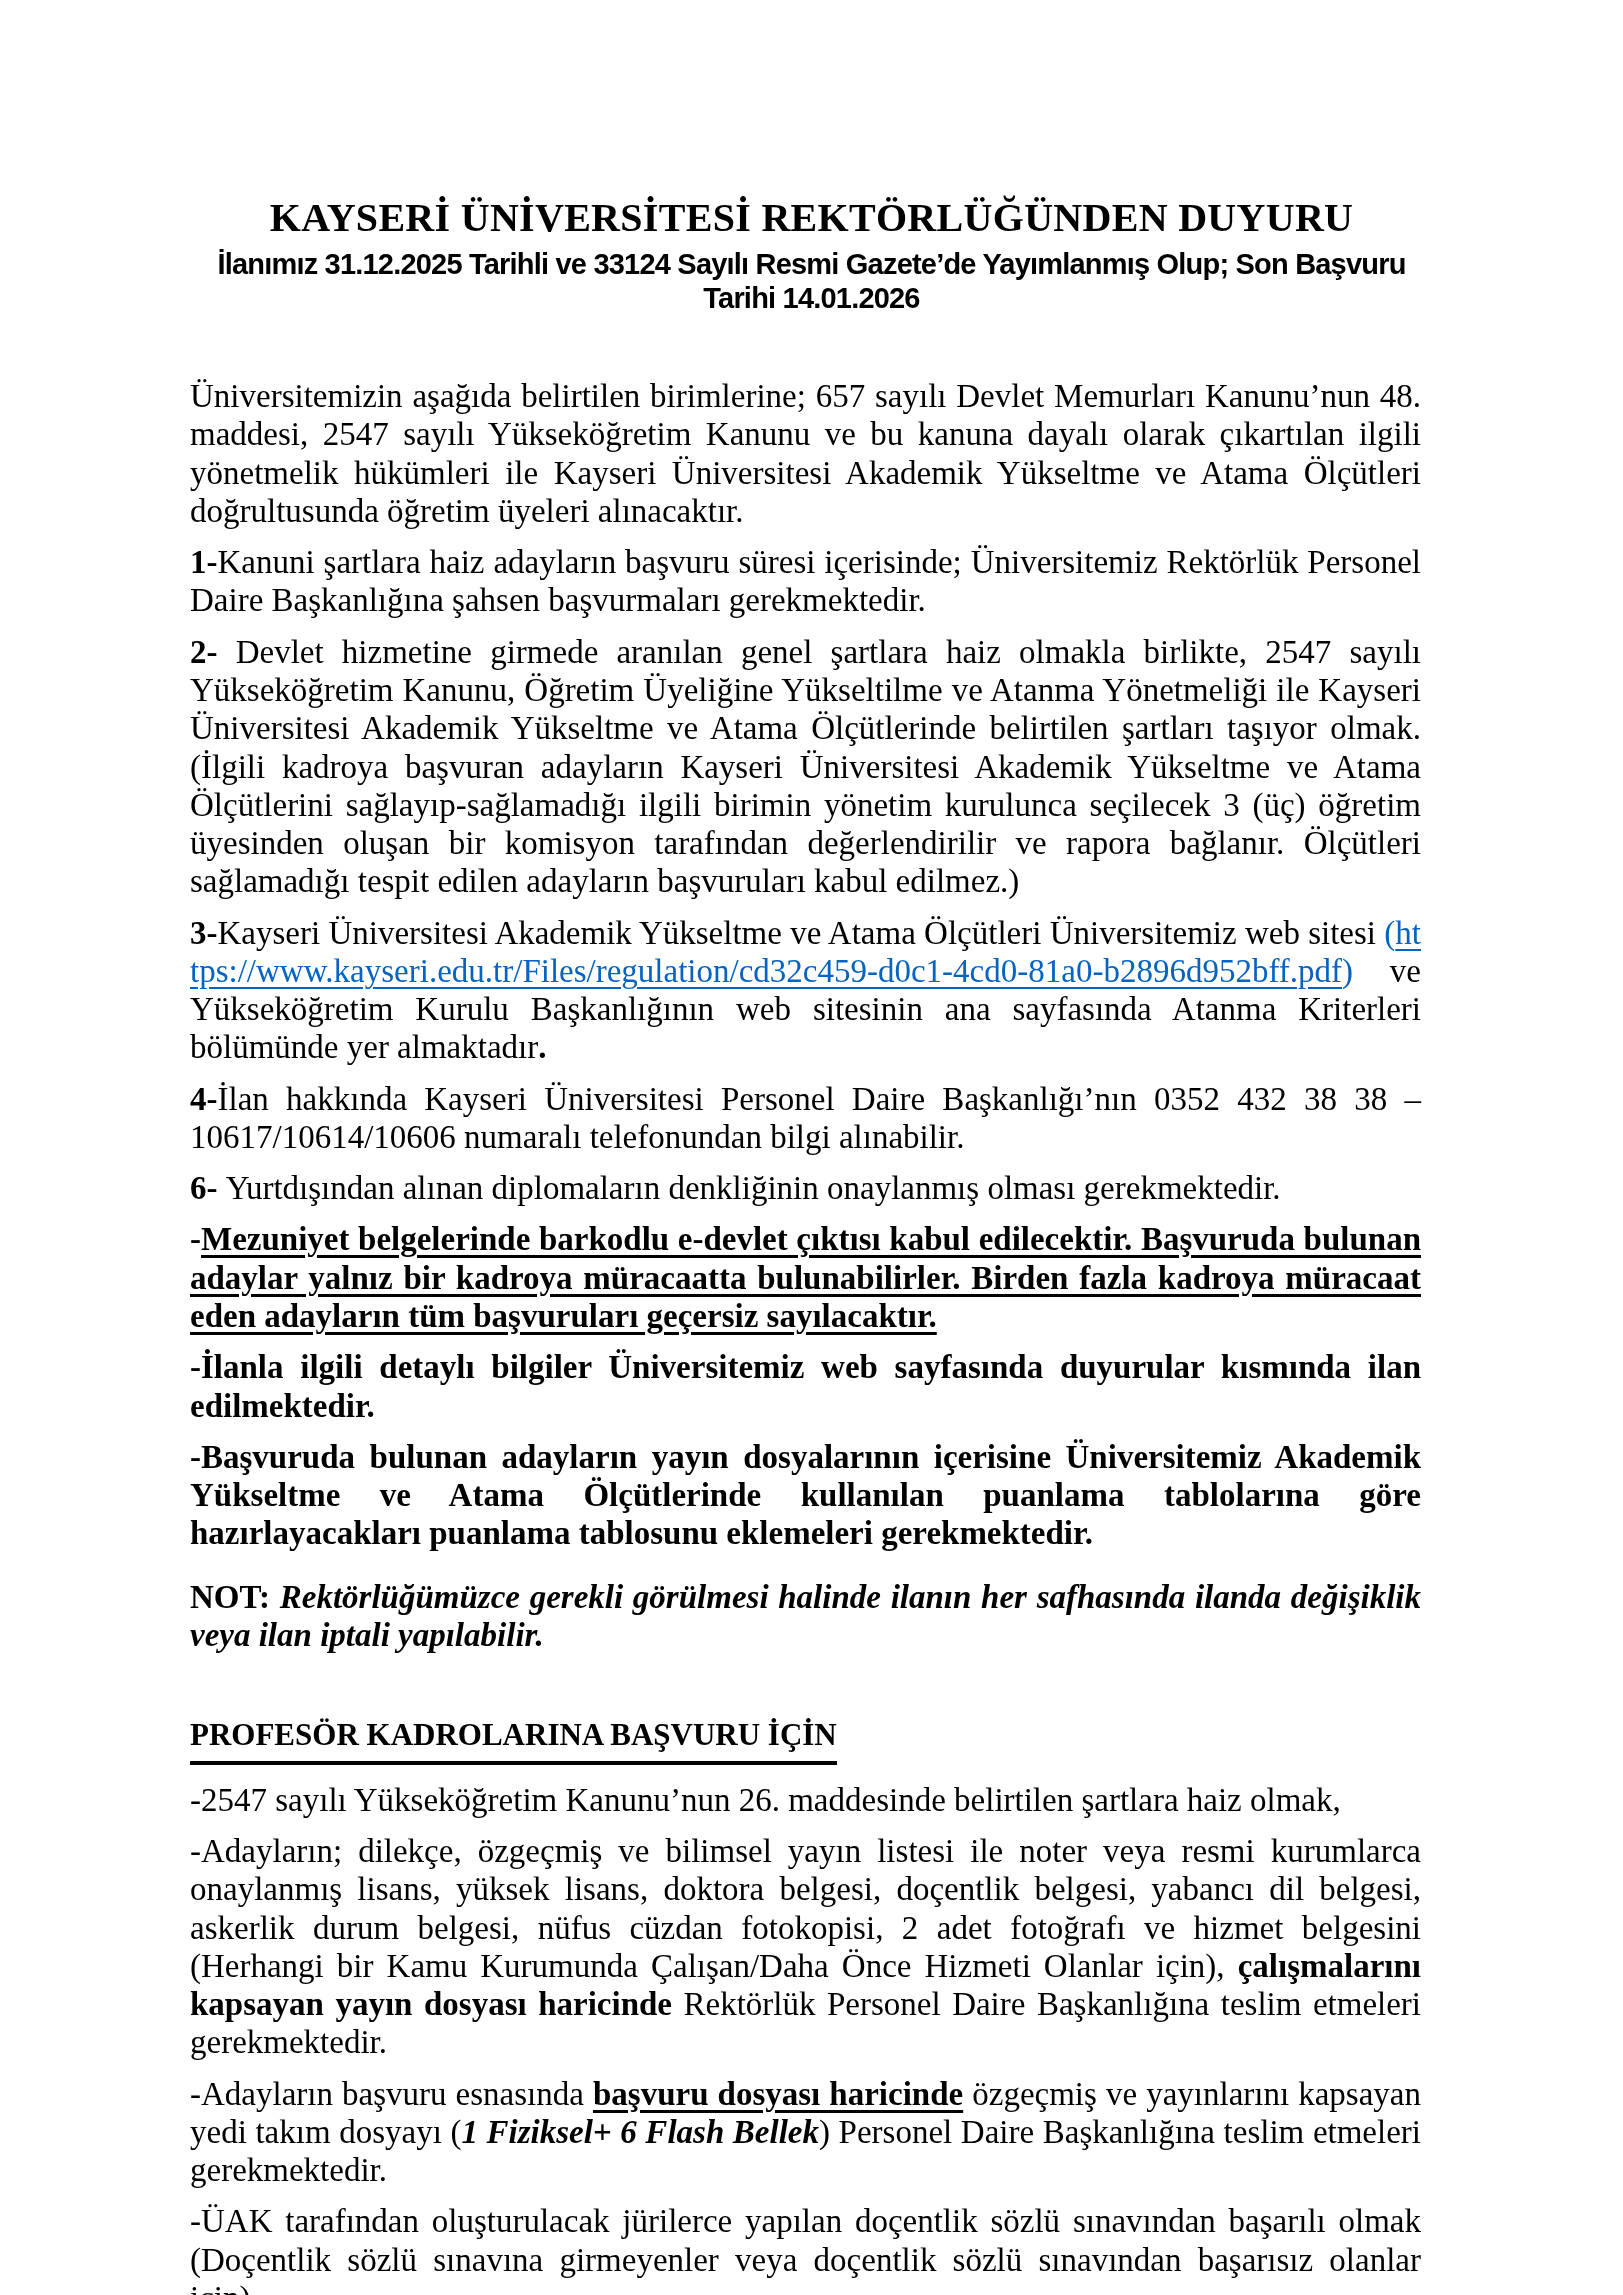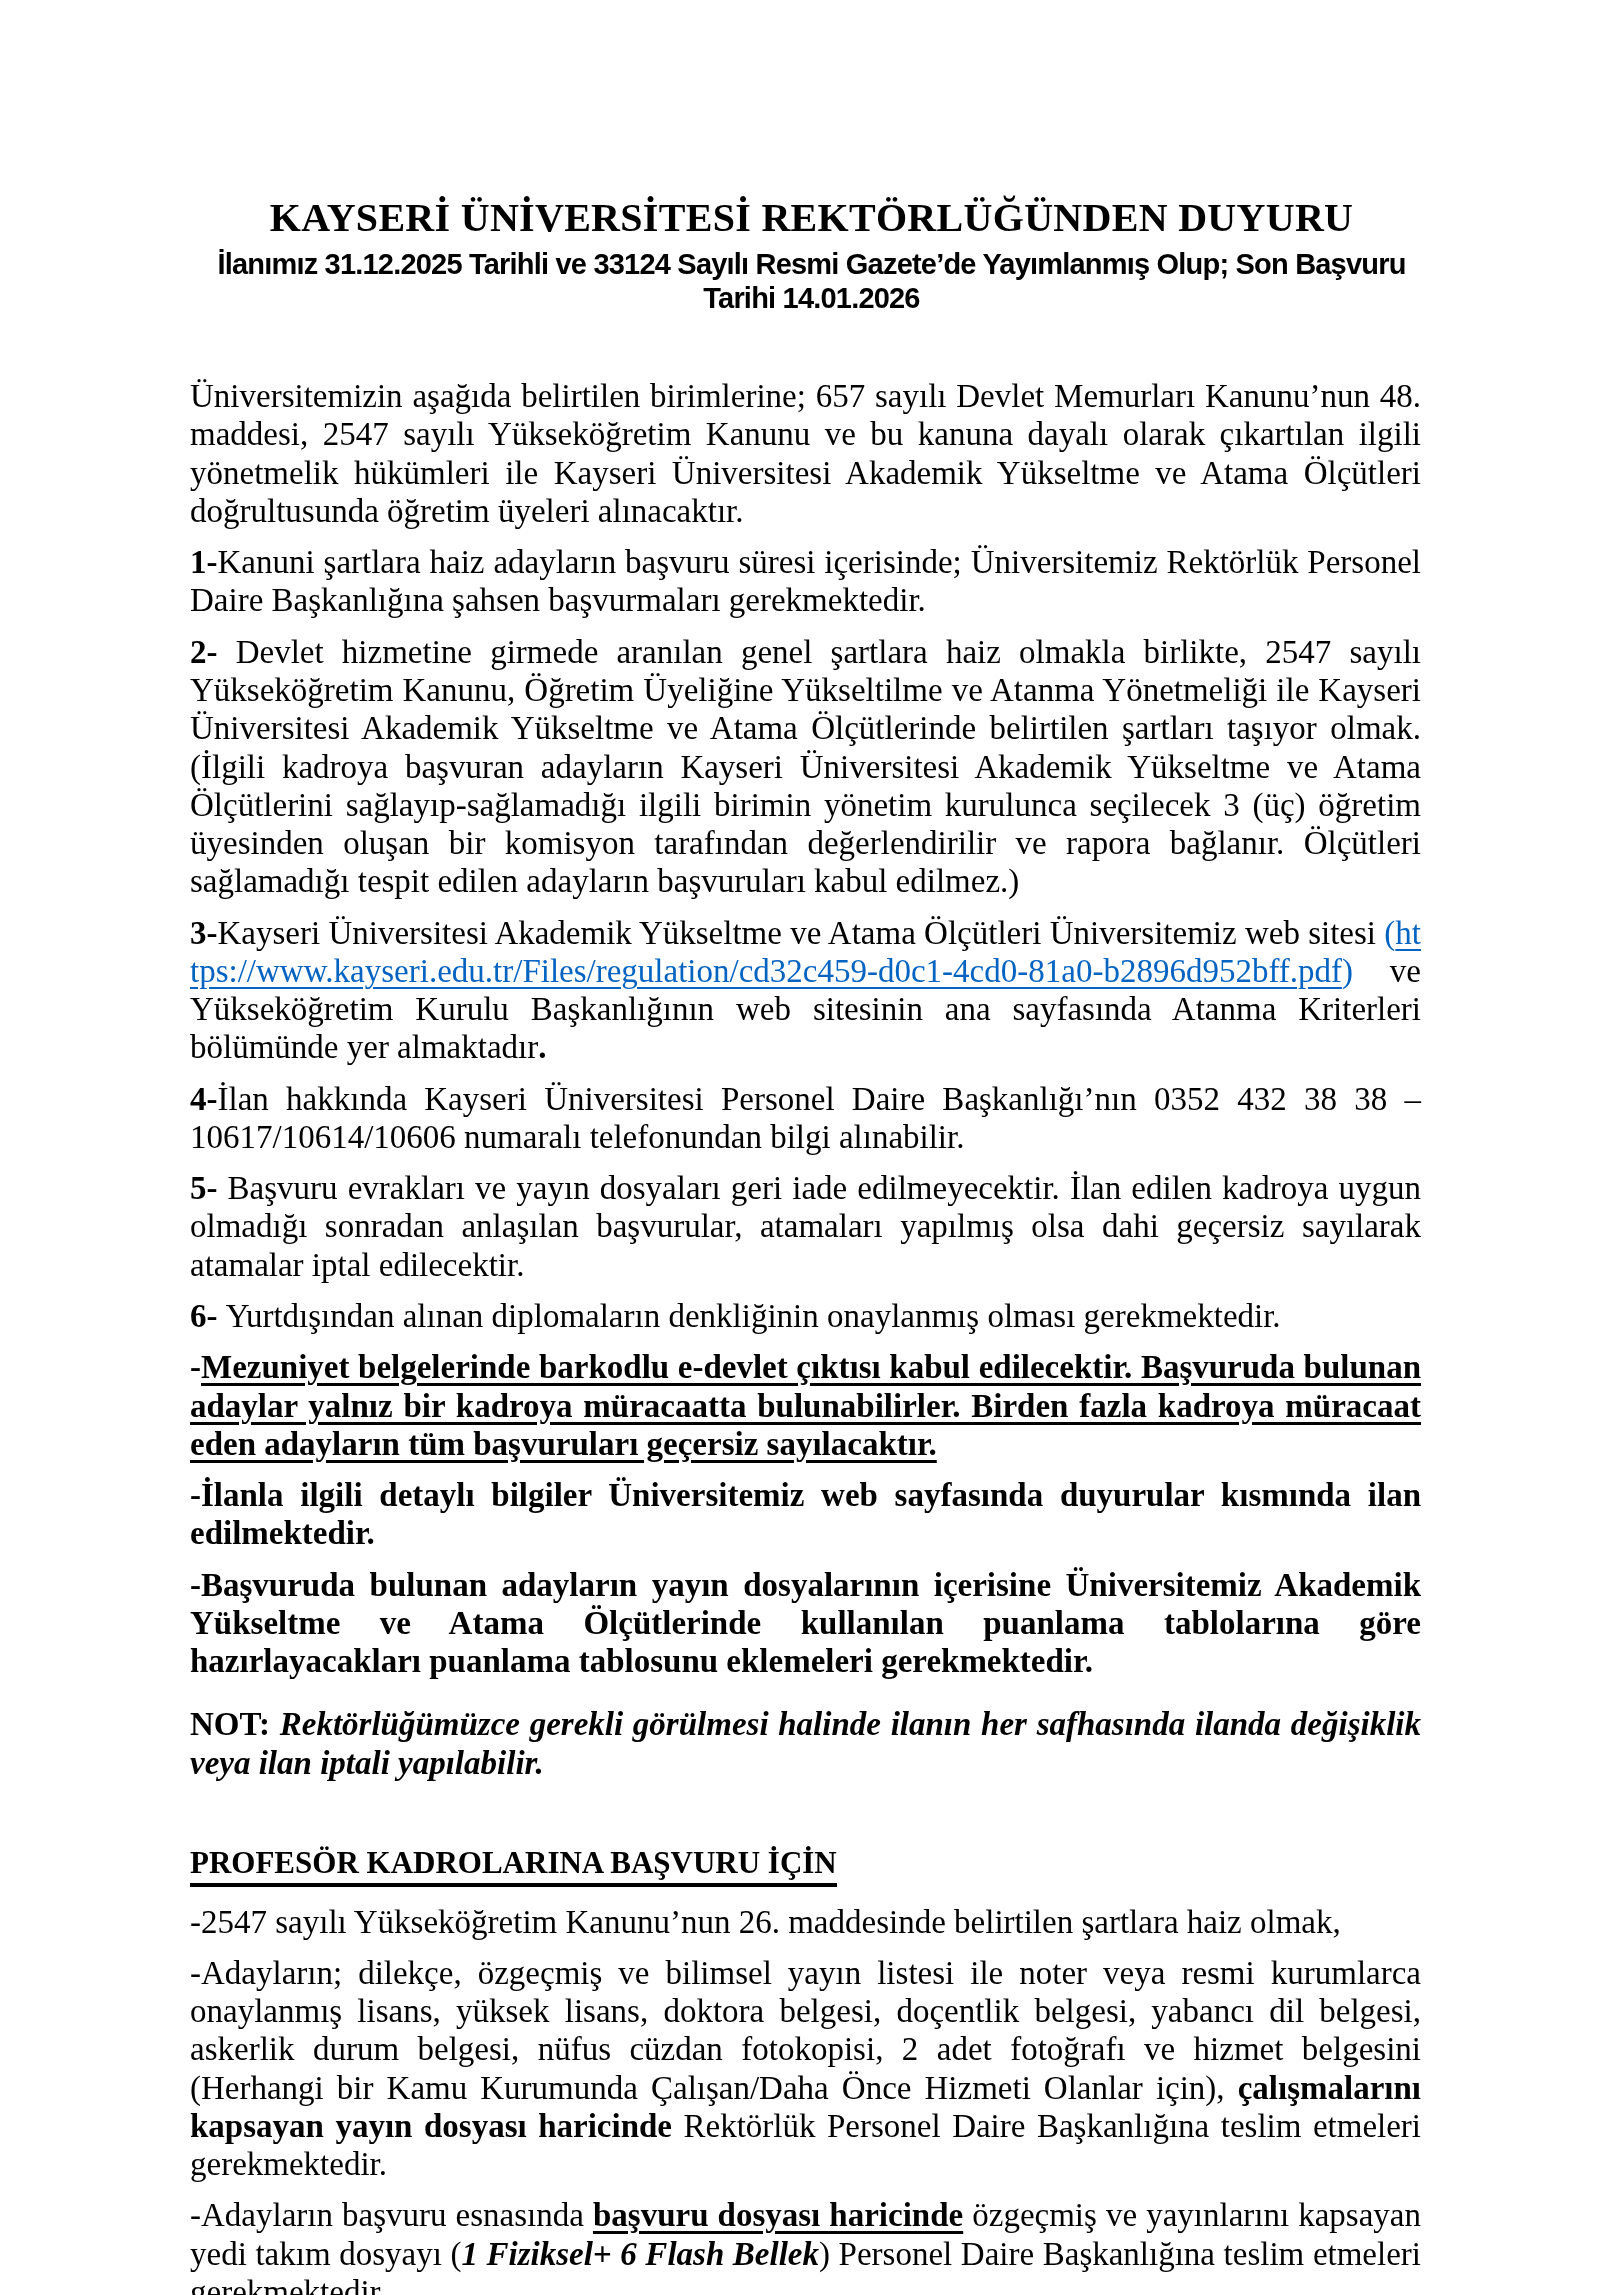--- a/index.html
+++ b/index.html
@@ -74,42 +74,41 @@
   h3.section-heading {
     margin: 63px 0 15.7px 0;
     font-size: 31px;
     font-weight: bold;
     text-align: left;
     line-height: 1.16;
   }
   h3.section-heading .heading-underline {
     display: inline-block;
     border-bottom: 4.6px solid #000000;
-    padding-bottom: 2px;
+    padding-bottom: 8px;
   }
 </style>
 </head>
 <body>
 
 <div class="page">
 
   <h1 class="doc-title">KAYSERİ ÜNİVERSİTESİ REKTÖRLÜĞÜNDEN DUYURU</h1>
   <h2 class="doc-subtitle">İlanımız 31.12.2025 Tarihli ve 33124 Sayılı Resmi Gazete’de Yayımlanmış Olup; Son Başvuru Tarihi 14.01.2026</h2>
 
   <p class="para intro">Üniversitemizin aşağıda belirtilen birimlerine; 657 sayılı Devlet Memurları Kanunu’nun 48. maddesi, 2547 sayılı Yükseköğretim Kanunu ve bu kanuna dayalı olarak çıkartılan ilgili yönetmelik hükümleri ile Kayseri Üniversitesi Akademik Yükseltme ve Atama Ölçütleri doğrultusunda öğretim üyeleri alınacaktır.</p>
 
   <p class="para"><span class="b">1-</span><span>Kanuni şartlara haiz adayların başvuru süresi içerisinde; Üniversitemiz Rektörlük Personel Daire Başkanlığına şahsen başvurmaları gerekmektedir.</span></p>
 
   <p class="para"><span class="b">2- </span><span>Devlet hizmetine girmede aranılan genel şartlara haiz olmakla birlikte, 2547 sayılı Yükseköğretim Kanunu, Öğretim Üyeliğine Yükseltilme ve Atanma Yönetmeliği ile Kayseri Üniversitesi Akademik Yükseltme ve Atama Ölçütlerinde belirtilen şartları taşıyor olmak. (İlgili kadroya başvuran adayların Kayseri Üniversitesi Akademik Yükseltme ve Atama Ölçütlerini sağlayıp-sağlamadığı ilgili birimin yönetim kurulunca seçilecek 3 (üç) öğretim üyesinden oluşan bir komisyon tarafından değerlendirilir ve rapora bağlanır. Ölçütleri sağlamadığı tespit edilen adayların başvuruları kabul edilmez.)</span></p>
 
   <p class="para"><span class="b">3-</span><span>Kayseri Üniversitesi Akademik Yükseltme ve Atama Ölçütleri Üniversitemiz web sitesi </span><span class="link-paren">(</span><a class="link">https://www.kayseri.edu.tr/Files/regulation/cd32c459-d0c1-4cd0-81a0-b2896d952bff.pdf</a><span class="link-paren">)</span><span> ve Yükseköğretim Kurulu Başkanlığının web sitesinin ana sayfasında Atanma Kriterleri bölümünde yer almaktadır</span><span class="b">.</span></p>
 
   <p class="para"><span class="b">4-</span><span>İlan hakkında Kayseri Üniversitesi Personel Daire Başkanlığı’nın 0352 432 38 38 – 10617/10614/10606 numaralı telefonundan bilgi alınabilir.</span></p>
 
-  <p class="para"><span class="b">5- </span><span>Başvuru evrakları ve yayın dosyaları geri iade edilmeyecektir. İlan edilen kadroya uygun olmadığı sonradan anlaşılan başvurular, atamaları yapılmış olsa dahi geçersiz sayılarak atamalar iptal edilecektir.</span></p>
 
   <p class="para"><span class="b">6- </span><span>Yurtdışından alınan diplomaların denkliğinin onaylanmış olması gerekmektedir.</span></p>
 
   <p class="para"><span class="b">-</span><span class="bu-para">Mezuniyet belgelerinde barkodlu e-devlet çıktısı kabul edilecektir. Başvuruda bulunan adaylar yalnız bir kadroya müracaatta bulunabilirler. Birden fazla kadroya müracaat eden adayların tüm başvuruları geçersiz sayılacaktır.</span></p>
 
   <p class="para b">-İlanla ilgili detaylı bilgiler Üniversitemiz web sayfasında duyurular kısmında ilan edilmektedir.</p>
 
   <p class="para b">-Başvuruda bulunan adayların yayın dosyalarının içerisine Üniversitemiz Akademik Yükseltme ve Atama Ölçütlerinde kullanılan puanlama tablolarına göre hazırlayacakları puanlama tablosunu eklemeleri gerekmektedir.</p>
 
   <p class="para not-para"><span class="b">NOT: </span><span class="bi">Rektörlüğümüzce gerekli görülmesi halinde ilanın her safhasında ilanda değişiklik veya ilan iptali yapılabilir.</span></p>

